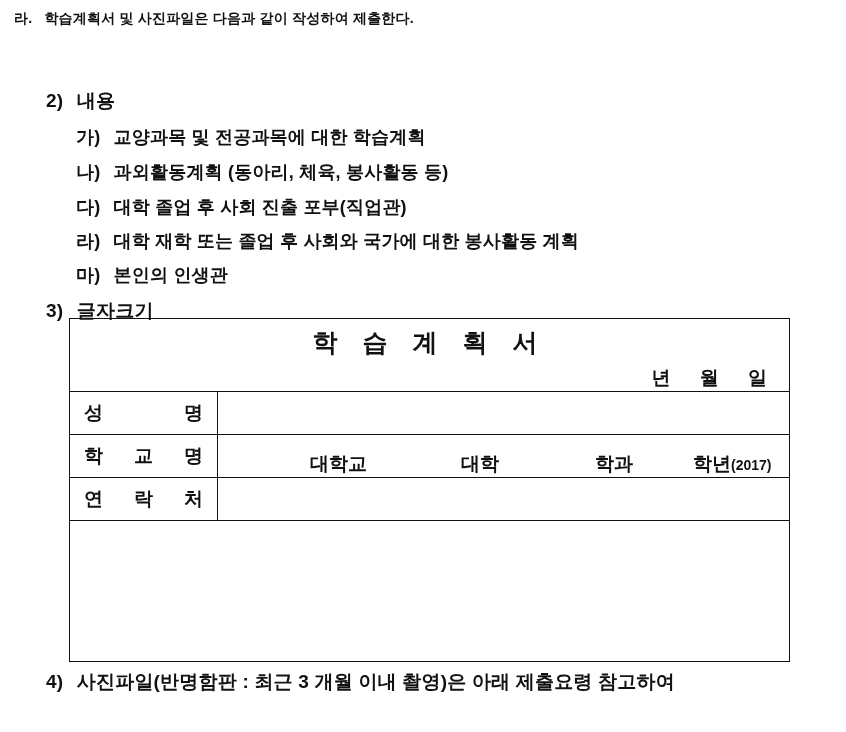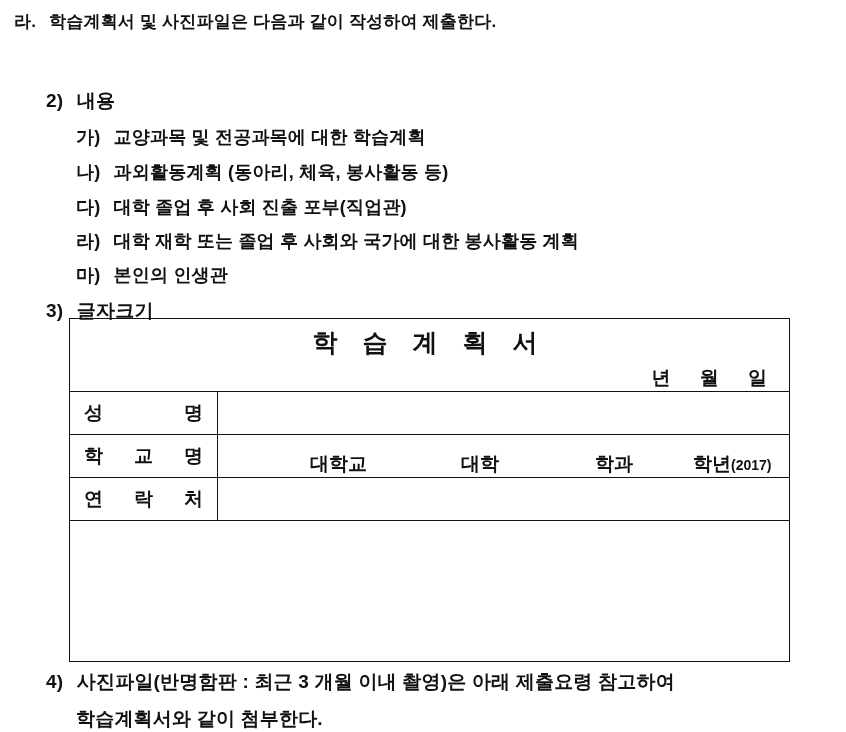--- a/index.html
+++ b/index.html
@@ -23,21 +23,21 @@
   }
   .line {
     position: absolute;
     white-space: nowrap;
     font-weight: bold;
     letter-spacing: 0.2px;
   }
   .lvl-ra {
     left: 14px;
     top: 10px;
-    font-size: 17px;
+    font-size: 14px;
   }
   .lvl-1 {
     left: 46px;
     top: 50px;
     font-size: 19px;
     font-weight: bold;
   }
   .lvl-2 {
     left: 46px;
     top: 88px;
@@ -224,17 +224,14 @@
         <td colspan="2" class="big-cell"></td>
       </tr>
     </tbody>
       </table>
   </div>
 
   <div class="line lvl-4a">
     <span class="marker" style="margin-right: 8px;">4)</span>
     <span class="txt">사진파일(반명함판 : 최근 3 개월 이내 촬영)은 아래 제출요령 참고하여</span>
   </div>
-  <div class="line lvl-4b">
-    <span class="txt">학습계획서와 같이 첨부한다.</span>
-  </div>
 
 </div>
 
 </body></html>

